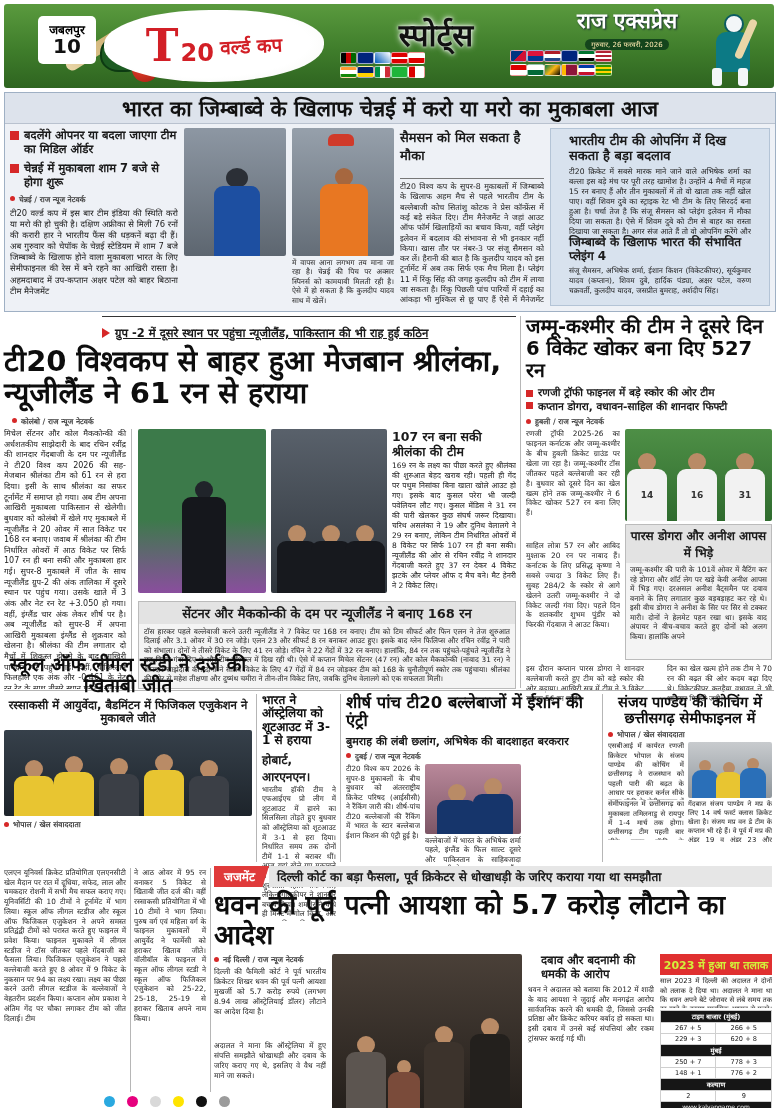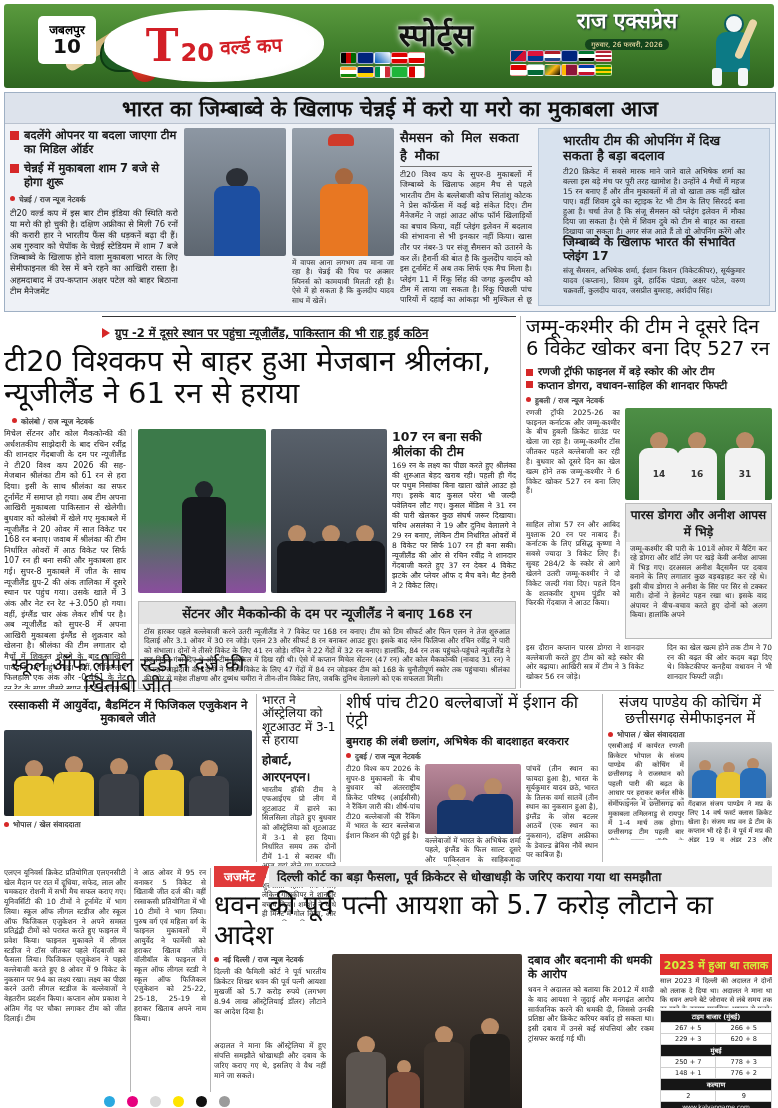--- a/index.html
+++ b/index.html
@@ -50,27 +50,27 @@
   .ph-body{height:52px;border-radius:9px 9px 0 0;margin-top:-2px;}
   .ph-num{color:#333;font-size:9px;font-weight:bold;line-height:52px;}
   .cap{font-size:7.3px;line-height:1.3;color:#222;}
 
   
   #lead{left:4px;top:92px;width:770px;height:218px;background:#eef1f6;border:1px solid #9fb0c4;}
   #lead-bar{height:30px;background:#dde3ec;border-bottom:1px solid #b9c2cf;display:flex;align-items:center;justify-content:center;
     font-size:21px;font-weight:bold;color:#111;}
   #lead-row{display:flex;gap:6px;padding:4px 5px;height:178px;}
   .lead-bullet{font-size:11.5px;font-weight:bold;line-height:1.25;}
-  #side-box{background:#d8e2ee;border:1px solid #b4c4d6;padding:5px 24px;}
+  #side-box{background:#d8e2ee;border:1px solid #b4c4d6;padding:5px 18px;}
 
   
   .kicker{display:flex;align-items:center;gap:5px;font-size:11.5px;font-weight:bold;}
   .kicker .tri{width:0;height:0;border-top:5px solid transparent;border-bottom:5px solid transparent;border-left:8px solid #d62828;flex:none;}
   .kicker u{text-decoration:underline;}
-  .bigheadline{font-weight:normal;color:#0d0d0d;line-height:1.12;}
+  .bigheadline{font-weight:bold;color:#0d0d0d;line-height:1.12;}
 
   
   .vline{position:absolute;width:0;border-left:1px solid #b6b6b6;}
   .hline{position:absolute;height:0;border-top:1px solid #b6b6b6;}
 
   .tag{background:#e03a3a;color:#fff;font-weight:bold;font-size:12px;padding:2px 14px 2px 10px;
     clip-path:polygon(0 0,100% 0,88% 100%,0 100%);}
   .kickerbar{background:#e6e6e6;font-weight:bold;font-size:12px;padding:2px 8px;flex:1;}
   .redbox-h{background:#e03030;color:#d3f13a;font-weight:bold;font-size:11px;text-align:center;padding:3px 2px;}
 
@@ -173,29 +173,29 @@
           <div class="ph-person" style="left:28px;bottom:0;width:48px;">
             <div class="ph-head" style="background:#a6673f;"></div>
             <div class="ph-body" style="background:#e87722;height:72px;"></div>
           </div>
           <div class="abs" style="left:36px;top:6px;width:26px;height:12px;background:#d03a2a;border-radius:6px 6px 2px 2px;"></div>
         </div>
         <div class="cap just ovh" style="flex:1;margin-top:2px;">में वापस आना लगभग तय माना जा रहा है। चेन्नई की पिच पर अक्सर स्पिनर्स को कामयाबी मिलती रही है। ऐसे में हो सकता है कि कुलदीप यादव साथ में खेलें।</div>
       </div>
 
       <div style="flex:1;display:flex;flex-direction:column;">
-        <div style="font-size:13px;font-weight:bold;border-bottom:1px solid #777;padding-bottom:2px;font-family:Liberation Mono, monospace;">सैमसन को मिल सकता है मौका</div>
+        <div style="font-size:13px;font-weight:bold;border-bottom:1px solid #777;padding-bottom:14px;">सैमसन को मिल सकता है मौका</div>
         <div class="body just ovh" style="font-size:7.8px;flex:1;margin-top:3px;">टी20 विश्व कप के सुपर-8 मुकाबलों में जिम्बाब्वे के खिलाफ अहम मैच से पहले भारतीय टीम के बल्लेबाजी कोच सितांशु कोटक ने प्रेस कॉन्फ्रेंस में कई बड़े संकेत दिए। टीम मैनेजमेंट ने जहां आउट ऑफ फॉर्म खिलाड़ियों का बचाव किया, वहीं प्लेइंग इलेवन में बदलाव की संभावना से भी इनकार नहीं किया। खास तौर पर नंबर-3 पर संजू सैमसन को उतारने के सवाल पर कोटक ने साफ कहा कि यह विचार जरूर होगा। कोटक ने माना कि टीम कॉम्बिनेशन को लेकर मंथन चल रहा है। उन्होंने कहा कि बाएं हाथ के दो बल्लेबाज ओपनर हैं और नंबर-4 पर भी बाएं हाथ का बल्लेबाज है, जबकि विपक्षी टीम स्पिन का इस्तेमाल कर रही है। ऐसे में बदलाव की संभावना से इनकार नहीं किया जा सकता।</div>
         <div class="body just ovh" style="font-size:7.8px;height:52px;">कर लें। हैरानी की बात है कि कुलदीप यादव को इस टूर्नामेंट में अब तक सिर्फ एक मैच मिला है। प्लेइंग 11 में रिंकू सिंह की जगह कुलदीप को टीम में लाया जा सकता है। रिंकू पिछली पांच पारियों में दहाई का आंकड़ा भी मुश्किल से छू पाए हैं ऐसे में मैनेजमेंट गेंदबाजी को मजबूत कर सकता है।</div>
       </div>
 
       <div id="side-box" style="width:182px;flex:none;display:flex;flex-direction:column;">
         <div style="font-size:13px;font-weight:bold;line-height:1.15;">भारतीय टीम की ओपनिंग में दिख सकता है बड़ा बदलाव</div>
         <div class="body just ovh" style="font-size:7.6px;flex:1;margin-top:3px;">टी20 क्रिकेट में सबसे मारक माने जाने वाले अभिषेक शर्मा का बल्ला इस बड़े मंच पर पूरी तरह खामोश है। उन्होंने 4 मैचों में महज 15 रन बनाए हैं और तीन मुकाबलों में तो वो खाता तक नहीं खोल पाए। वहीं शिवम दुबे का स्ट्राइक रेट भी टीम के लिए सिरदर्द बना हुआ है। चर्चा तेज है कि संजू सैमसन को प्लेइंग इलेवन में मौका दिया जा सकता है। ऐसे में शिवम दुबे को टीम से बाहर का रास्ता दिखाया जा सकता है। अगर संजू आते हैं तो वो ओपनिंग करेंगे और ईशान किशन नंबर 3 पर बल्लेबाजी के लिए उतर सकते हैं।</div>
-        <div style="font-size:12px;font-weight:bold;line-height:1.15;margin-top:2px;">जिम्बाब्वे के खिलाफ भारत की संभावित प्लेइंग 17</div>
+        <div style="font-size:12px;font-weight:bold;line-height:1.15;margin-top:2px;">जिम्बाब्वे के खिलाफ भारत की संभावित प्लेइंग 4</div>
         <div class="body just ovh" style="font-size:7.4px;height:34px;margin-top:2px;">संजू सैमसन, अभिषेक शर्मा, ईशान किशन (विकेटकीपर), सूर्यकुमार यादव (कप्तान), शिवम दुबे, हार्दिक पंड्या, अक्षर पटेल, वरुण चक्रवर्ती, कुलदीप यादव, जसप्रीत बुमराह, अर्शदीप सिंह।</div>
       </div>
     </div>
   </div>
 
   <div class="abs" style="left:4px;top:316px;width:512px;height:374px;">
     <div class="kicker" style="border-top:1px solid #333;padding-top:8px;margin-left:98px;">
       <span class="tri"></span>
       <u>ग्रुप -2 में दूसरे स्थान पर पहुंचा न्यूजीलैंड, पाकिस्तान की भी राह हुई कठिन</u>
     </div>
@@ -257,21 +257,21 @@
       <span class="dot"></span>
       <span>हुबली / राज न्यूज नेटवर्क</span>
     </div>
     <div style="display:flex;gap:5px;">
       <div style="width:94px;flex:none;display:flex;flex-direction:column;gap:4px;">
         <div class="body just ovh" style="font-size:7.4px;height:108px;">रणजी ट्रॉफी 2025-26 का फाइनल कर्नाटक और जम्मू-कश्मीर के बीच हुबली क्रिकेट ग्राउंड पर खेला जा रहा है। जम्मू-कश्मीर टॉस जीतकर पहले बल्लेबाजी कर रही है। बुधवार को दूसरे दिन का खेल खत्म होने तक जम्मू-कश्मीर ने 6 विकेट खोकर 527 रन बना लिए हैं।</div>
         <div class="body just ovh" style="font-size:7.4px;height:108px;">साहिल लोत्रा 57 रन और आबिद मुश्ताक 20 रन पर नाबाद हैं। कर्नाटक के लिए प्रसिद्ध कृष्णा ने सबसे ज्यादा 3 विकेट लिए हैं। सुबह 284/2 के स्कोर से आगे खेलने उतरी जम्मू-कश्मीर ने दो विकेट जल्दी गंवा दिए। पहले दिन के शतकवीर शुभम पुंडीर को फिरकी गेंदबाज ने आउट किया।</div>
       </div>
       <div style="flex:1;display:flex;flex-direction:column;">
         <div class="photo" style="height:92px;background:linear-gradient(180deg,#4e8f46,#2f6b2e);">
-          <div class="ph-person" style="left:14px;bottom:0;">
+          <div class="ph-person" style="left:2px;bottom:0;">
               <div class="ph-head"></div>
               <div class="ph-body" style="background:#f2f2f2;"><span class="ph-num">14</span></div>
             </div>
           <div class="ph-person" style="left:52px;bottom:0;">
               <div class="ph-head"></div>
               <div class="ph-body" style="background:#f2f2f2;"><span class="ph-num">16</span></div>
             </div>
           <div class="ph-person" style="left:100px;bottom:0;">
               <div class="ph-head"></div>
               <div class="ph-body" style="background:#f2f2f2;"><span class="ph-num">31</span></div>
@@ -347,21 +347,20 @@
               <div class="ph-head"></div>
               <div class="ph-body" style="background:#16356b;height:34px;"></div>
             </div>
           <div class="ph-person" style="left:48px;bottom:0;">
               <div class="ph-head"></div>
               <div class="ph-body" style="background:#16356b;height:40px;"></div>
             </div>
         </div>
         <div class="cap just ovh" style="flex:1;margin-top:2px;">बल्लेबाजों में भारत के अभिषेक शर्मा पहले, इंग्लैंड के फिल साल्ट दूसरे और पाकिस्तान के साहिबजादा फरहान तीसरे स्थान पर बरकरार हैं।</div>
       </div>
-      <div class="body just ovh" style="flex:1;font-size:7.2px;">पांचवें (तीन स्थान का फायदा हुआ है), भारत के सूर्यकुमार यादव छठे, भारत के तिलक वर्मा सातवें (तीन स्थान का नुकसान हुआ है), इंग्लैंड के जोस बटलर आठवें (एक स्थान का नुकसान), दक्षिण अफ्रीका के डेवाल्ड ब्रेविस नौवें स्थान पर काबिज हैं।</div>
     </div>
   </div>
 
   <div class="vline" style="left:602px;top:694px;height:168px;"></div>
 
   <div class="abs" style="left:608px;top:694px;width:164px;height:168px;">
     <div class="bigheadline" style="font-size:14.5px;text-align:center;">संजय पाण्डेय की कोचिंग में छत्तीसगढ़ सेमीफाइनल में</div>
     <div class="byline" style="margin:3px 0;">
       <span class="dot"></span>
       <span>भोपाल / खेल संवाददाता</span>
@@ -425,21 +424,21 @@
         <div class="ph-person" style="left:92px;bottom:0;">
             <div class="ph-head"></div>
             <div class="ph-body" style="background:#3c332c;height:70px;"></div>
           </div>
         <div class="ph-person" style="left:138px;bottom:0;">
             <div class="ph-head"></div>
             <div class="ph-body" style="background:#23201d;height:78px;"></div>
           </div>
       </div>
       <div style="width:126px;flex:none;display:flex;flex-direction:column;">
-        <div style="font-size:11.5px;font-weight:bold;line-height:1.2;">दबाव और बदनामी की धमकी के आरोप</div>
+        <div style="font-size:11.5px;font-weight:bold;line-height:1.2;margin-left:13px;">दबाव और बदनामी की धमकी के आरोप</div>
         <div class="body just ovh" style="font-size:7.4px;flex:1;margin-top:3px;">धवन ने अदालत को बताया कि 2012 में शादी के बाद आयशा ने जुदाई और मनगढ़ंत आरोप सार्वजनिक करने की धमकी दी, जिससे उनकी प्रतिष्ठा और क्रिकेट करियर बर्बाद हो सकता था। इसी दबाव में उनसे कई संपत्तियां और रकम ट्रांसफर कराई गई थीं।</div>
       </div>
       <div style="flex:1;display:flex;flex-direction:column;">
         <div class="redbox-h">2023 में हुआ था तलाक</div>
         <div class="body just ovh" style="font-size:6.9px;margin-top:2px;height:54px;">साल 2023 में दिल्ली की अदालत ने दोनों को तलाक दे दिया था। अदालत ने माना था कि धवन अपने बेटे जोरावर से लंबे समय तक दूर रहने के कारण मानसिक आघात से गुजरे। धवन को स्थायी कस्टडी नहीं मिली, लेकिन भारत और ऑस्ट्रेलिया में बेटे से मिलने और वीडियो कॉल का अधिकार दिया गया।</div>
         <table class="satta" style="margin-top:2px;">
           <tbody>
               <tr class="hd">
                 <td colspan="2">टाइम बाजार (मुंबई)</td>
               </tr>

